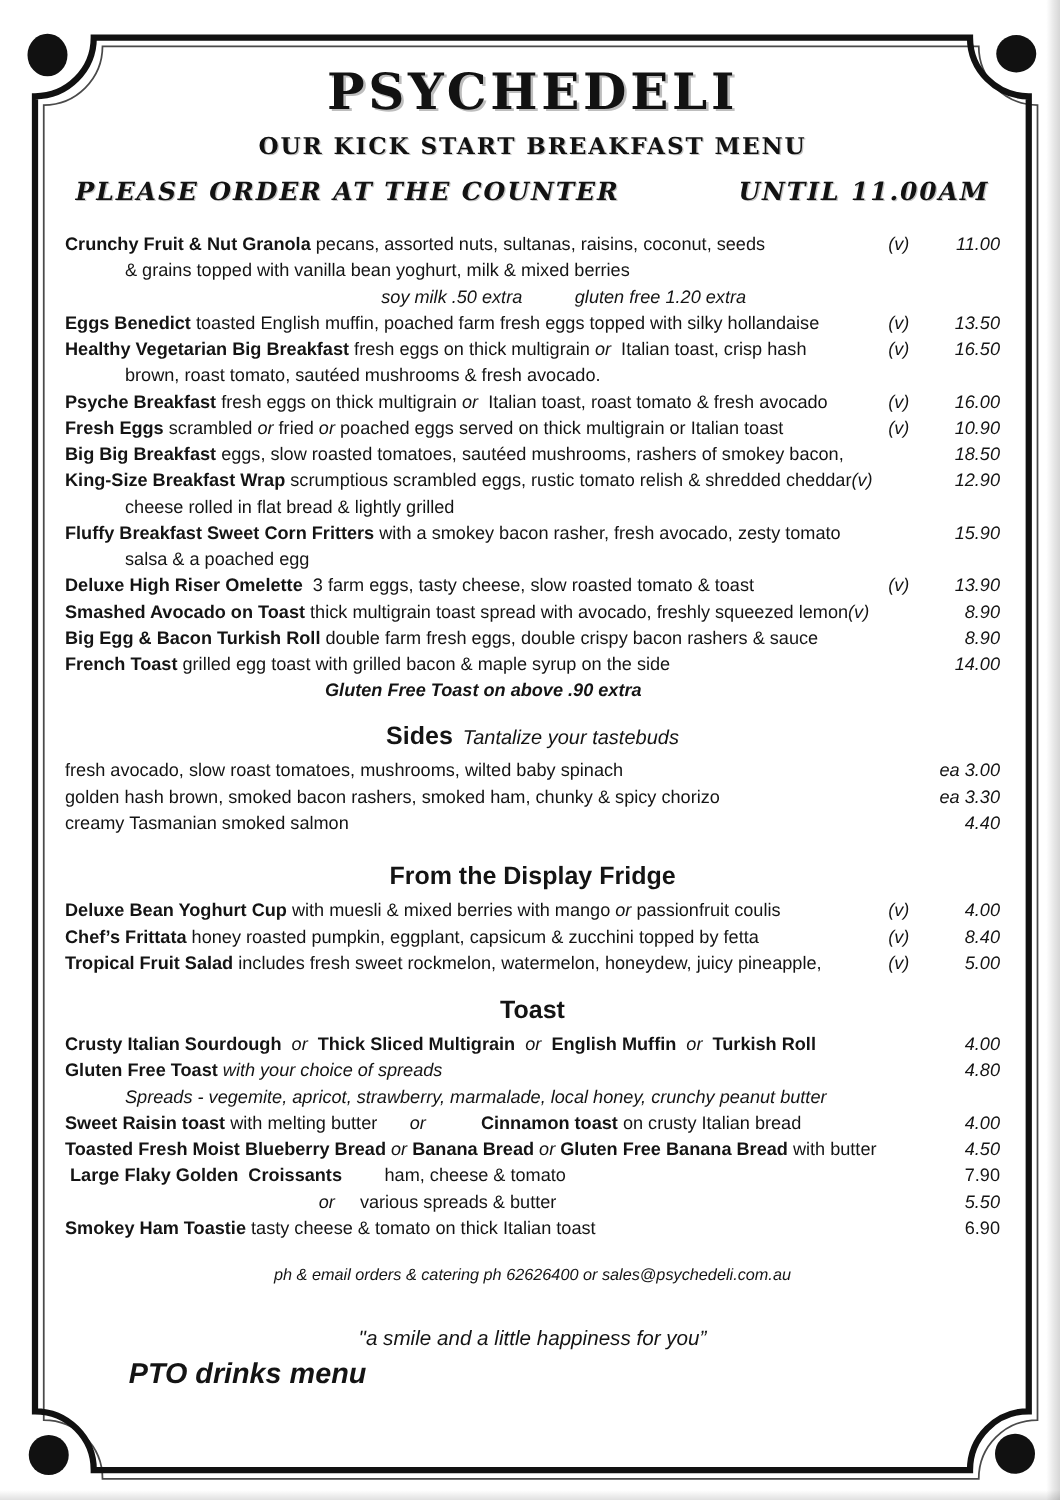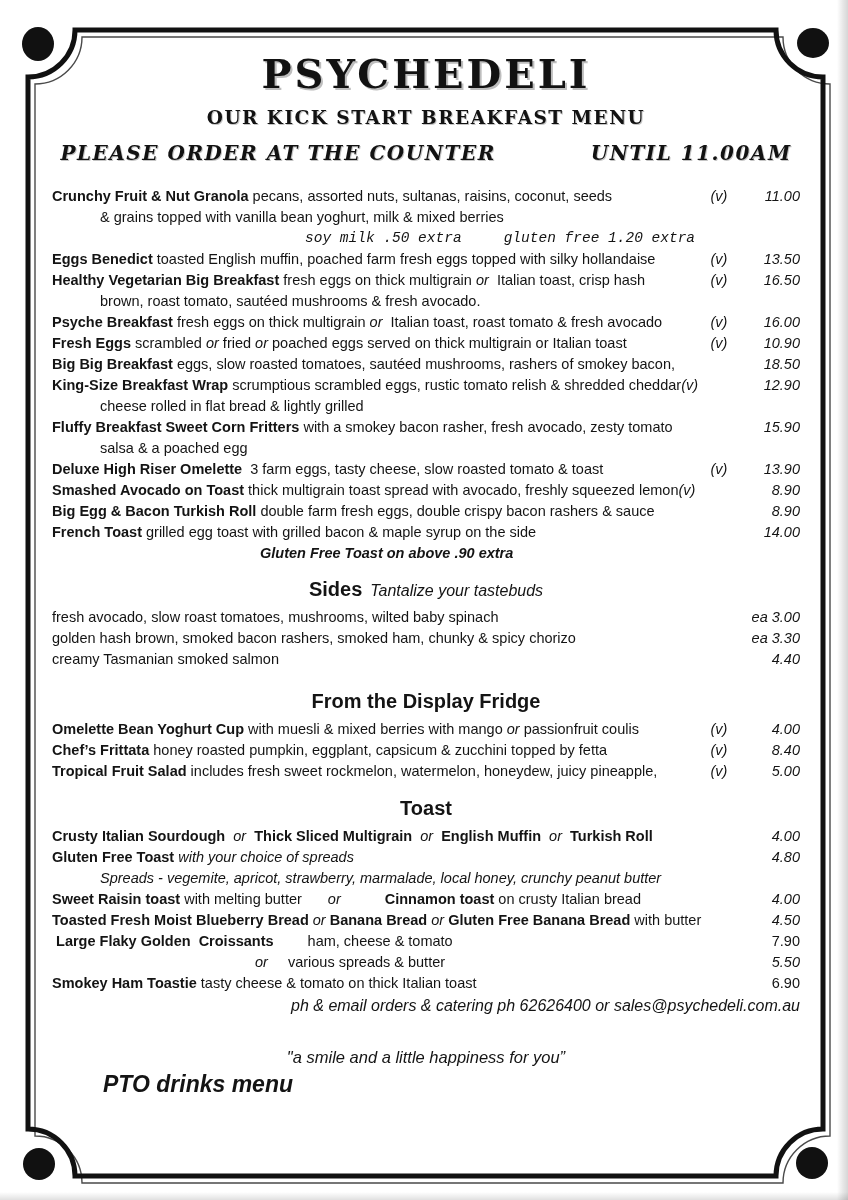--- a/index.html
+++ b/index.html
@@ -30,21 +30,21 @@
   .menu { margin-top:20px; font-size:14.5px; }
   .heading { line-height:26px; margin-bottom:3px; white-space:pre;text-align:center; }
   .row { display:flex; line-height:21px; }
   .main { flex:1 1 0%; min-width:0; white-space:pre; }
   .vcol { flex:none; width:46px; text-align:center; font-style:italic; }
   .pcol { flex:none; width:58px; text-align:right; font-style:italic; }
   .pcol.upright { font-style:normal; }
   span.b { font-weight:bold; }
   span.i { font-style:italic; }
 
-  .contact { text-align:right; font-style:italic; font-size:16px; line-height:24px; }
+  .contact { margin-top:14px; text-align:center; font-style:italic; font-size:13px; line-height:24px; }
   .smile   { margin-top:28px; text-align:center; font-style:italic; font-size:16.5px; line-height:22px; }
   .pto     { margin-top:2px; margin-left:51px; font-weight:bold; font-style:italic; font-size:23px; line-height:28px; }
 
   .edge-right {
     position:absolute; top:0; right:0; width:11px; height:100%;
     background:linear-gradient(to right, rgba(0,0,0,0) 0%, rgba(0,0,0,0.10) 60%, rgba(0,0,0,0.16) 100%);
   }
   .edge-bottom {
     position:absolute; left:0; bottom:0; width:100%; height:8px;
     background:linear-gradient(to bottom, rgba(0,0,0,0) 0%, rgba(0,0,0,0.12) 100%);
@@ -81,21 +81,21 @@
             <div class="main"><span class="b">Crunchy Fruit &amp; Nut Granola </span><span>pecans, assorted nuts, sultanas, raisins, coconut, seeds</span></div>
             <div class="vcol">(v)</div>
             <div class="pcol">11.00</div>
           </div>
           <div class="row">
             <div class="main" style="padding-left: 48px;"><span>&amp; grains topped with vanilla bean yoghurt, milk &amp; mixed berries</span></div>
             <div class="vcol"></div>
             <div class="pcol"></div>
           </div>
           <div class="row">
-            <div class="main" style="padding-left: 253px; font-family: Liberation Mono, monospace;"><span class="i">soy milk .50 extra</span><span class="i" style="margin-left: 42px;">gluten free 1.20 extra</span></div>
+            <div class="main" style="padding-left: 253px;"><span class="i">soy milk .50 extra</span><span class="i" style="margin-left: 42px;">gluten free 1.20 extra</span></div>
             <div class="vcol"></div>
             <div class="pcol"></div>
           </div>
           <div class="row">
             <div class="main"><span class="b">Eggs Benedict </span><span>toasted English muffin, poached farm fresh eggs topped with silky hollandaise</span></div>
             <div class="vcol">(v)</div>
             <div class="pcol">13.50</div>
           </div>
           <div class="row">
             <div class="main"><span class="b">Healthy Vegetarian Big Breakfast </span><span>fresh eggs on thick multigrain </span><span class="i">or</span><span>  Italian toast, crisp hash</span></div>
@@ -186,21 +186,21 @@
           </div>
           <div class="row">
             <div class="main"><span>creamy Tasmanian smoked salmon</span></div>
             <div class="vcol"></div>
             <div class="pcol">4.40</div>
           </div>
         </div>
         <div style="margin-top: 18px;">
           <div class="heading"><span class="b" style="font-size: 20px;">From the Display Fridge</span></div>
           <div class="row">
-            <div class="main"><span class="b">Omelette Bean Yoghurt Cup </span><span>with muesli &amp; mixed berries with mango </span><span class="i">or</span><span> passionfruit coulis</span></div>
+            <div class="main"><span class="b">Deluxe Bean Yoghurt Cup </span><span>with muesli &amp; mixed berries with mango </span><span class="i">or</span><span> passionfruit coulis</span></div>
             <div class="vcol">(v)</div>
             <div class="pcol">4.00</div>
           </div>
           <div class="row">
             <div class="main"><span class="b">Chef’s Frittata </span><span>honey roasted pumpkin, eggplant, capsicum &amp; zucchini topped by fetta</span></div>
             <div class="vcol">(v)</div>
             <div class="pcol">8.40</div>
           </div>
           <div class="row">
             <div class="main"><span class="b">Tropical Fruit Salad </span><span>includes fresh sweet rockmelon, watermelon, honeydew, juicy pineapple,</span></div>

